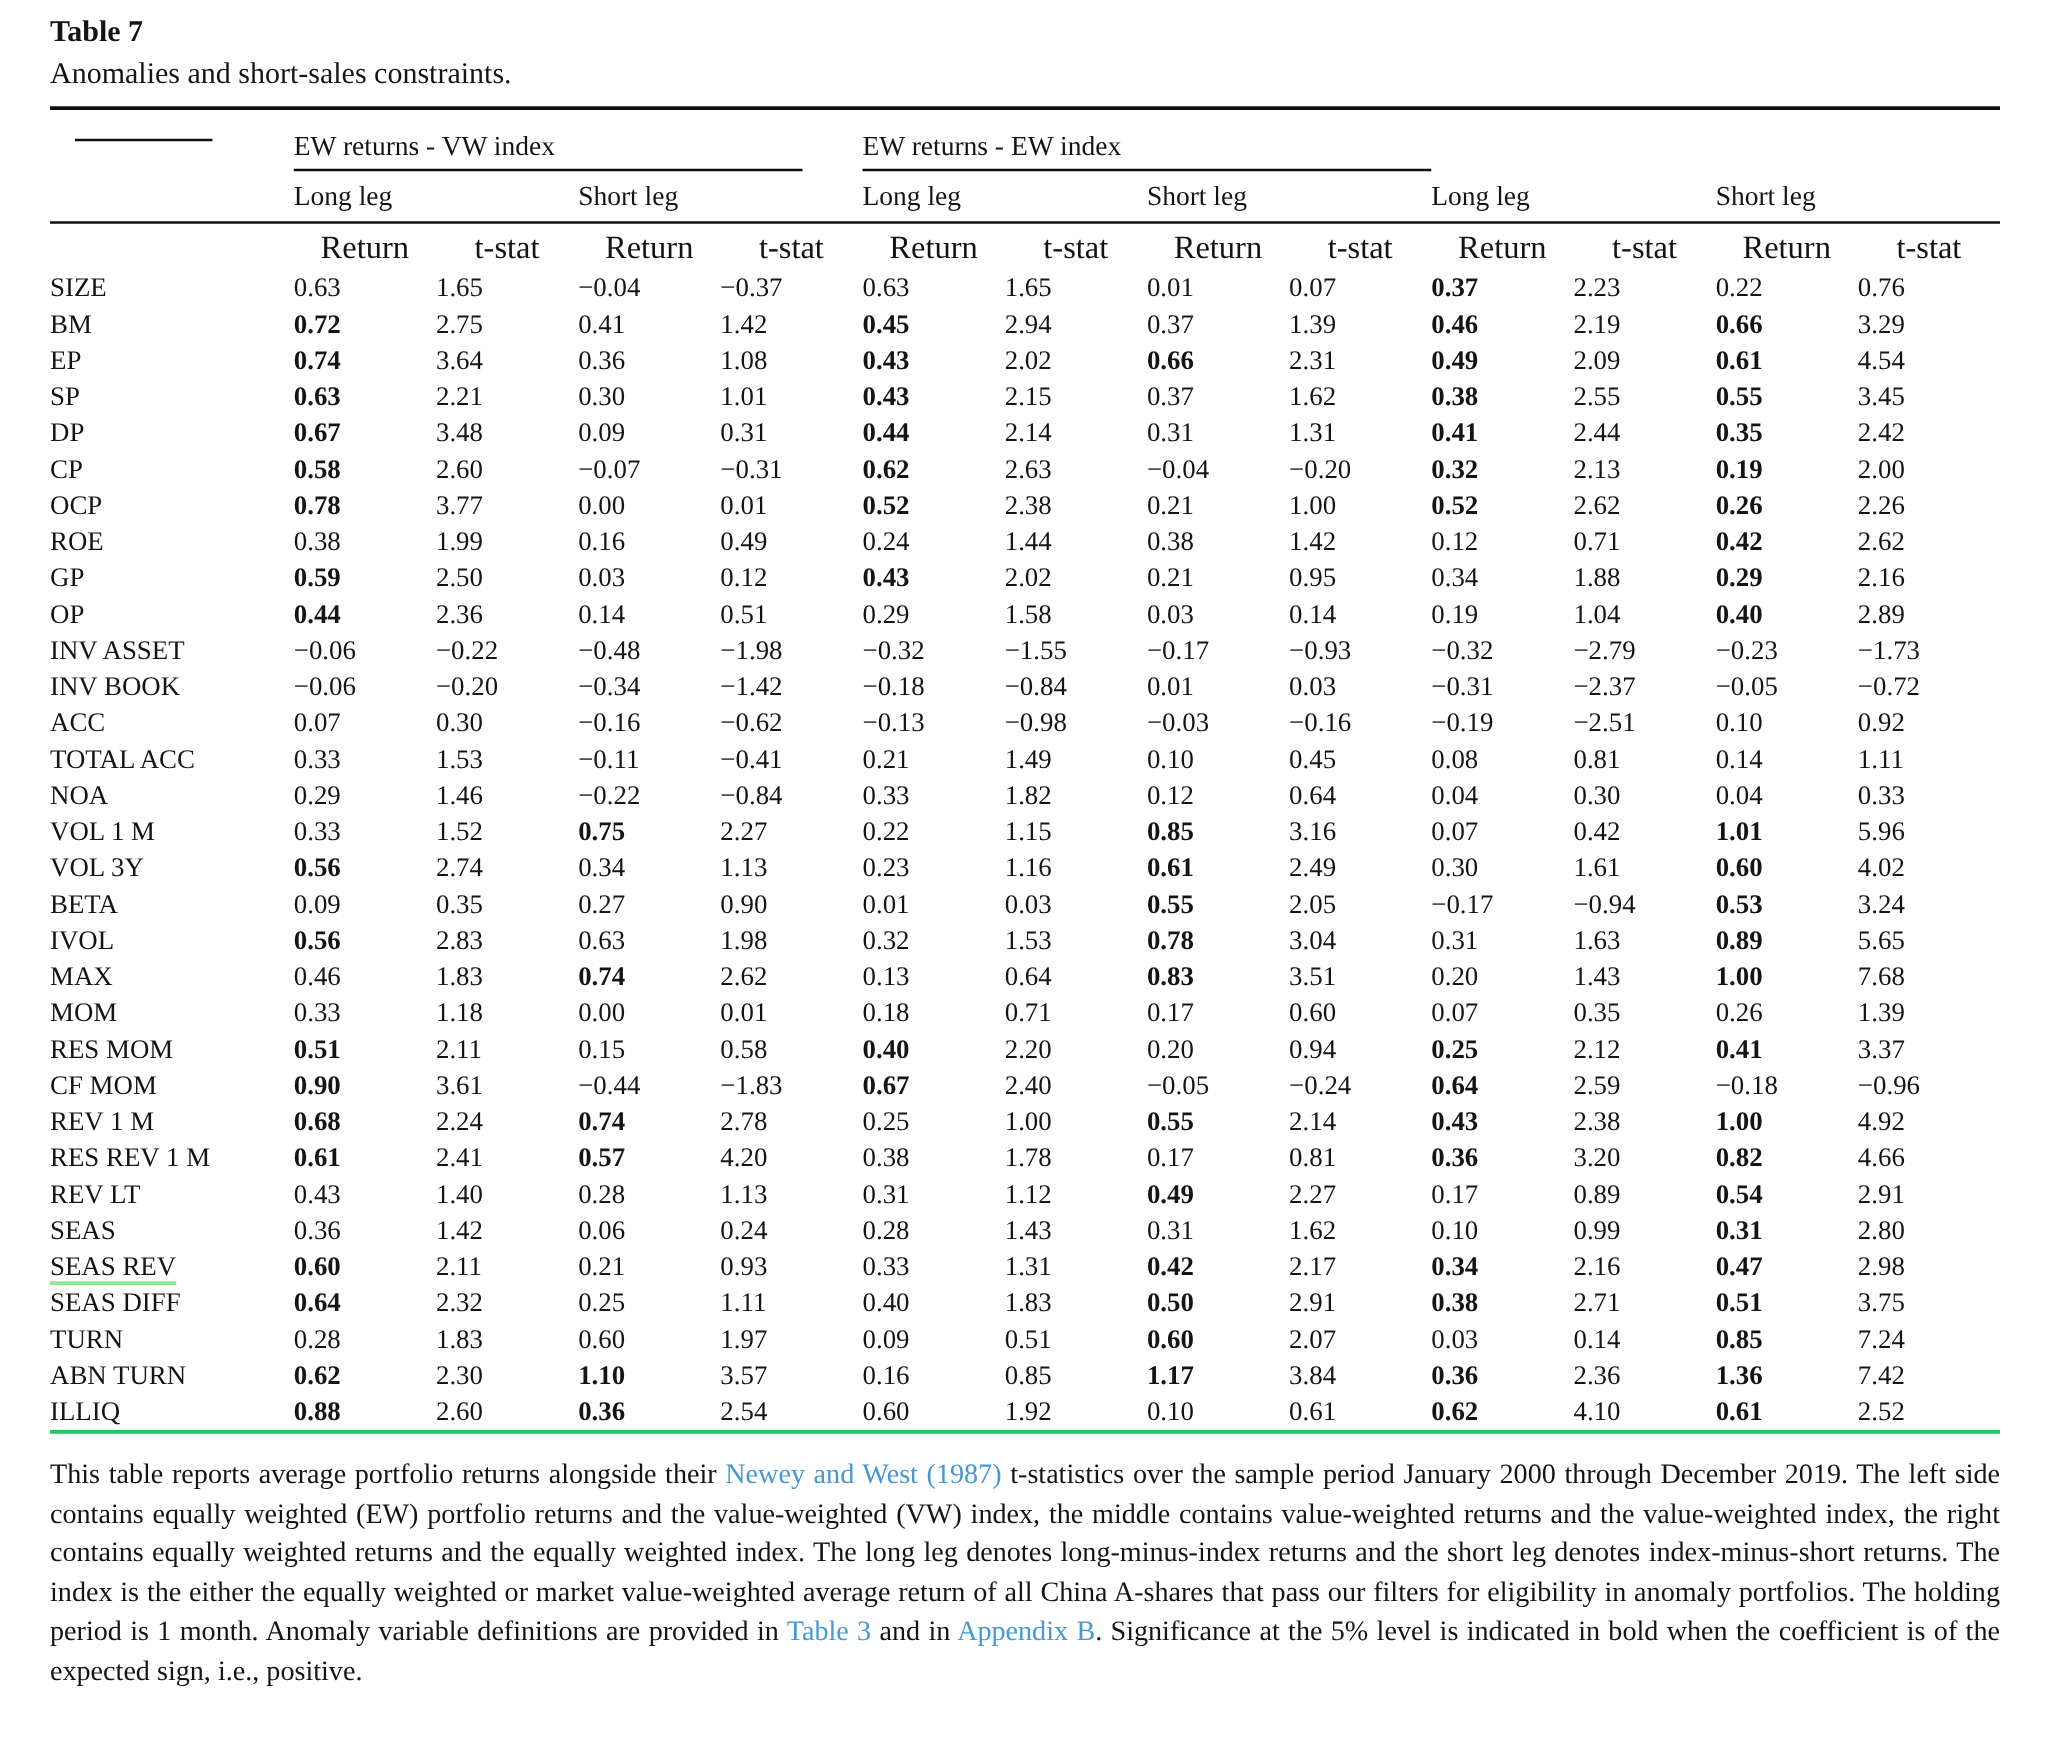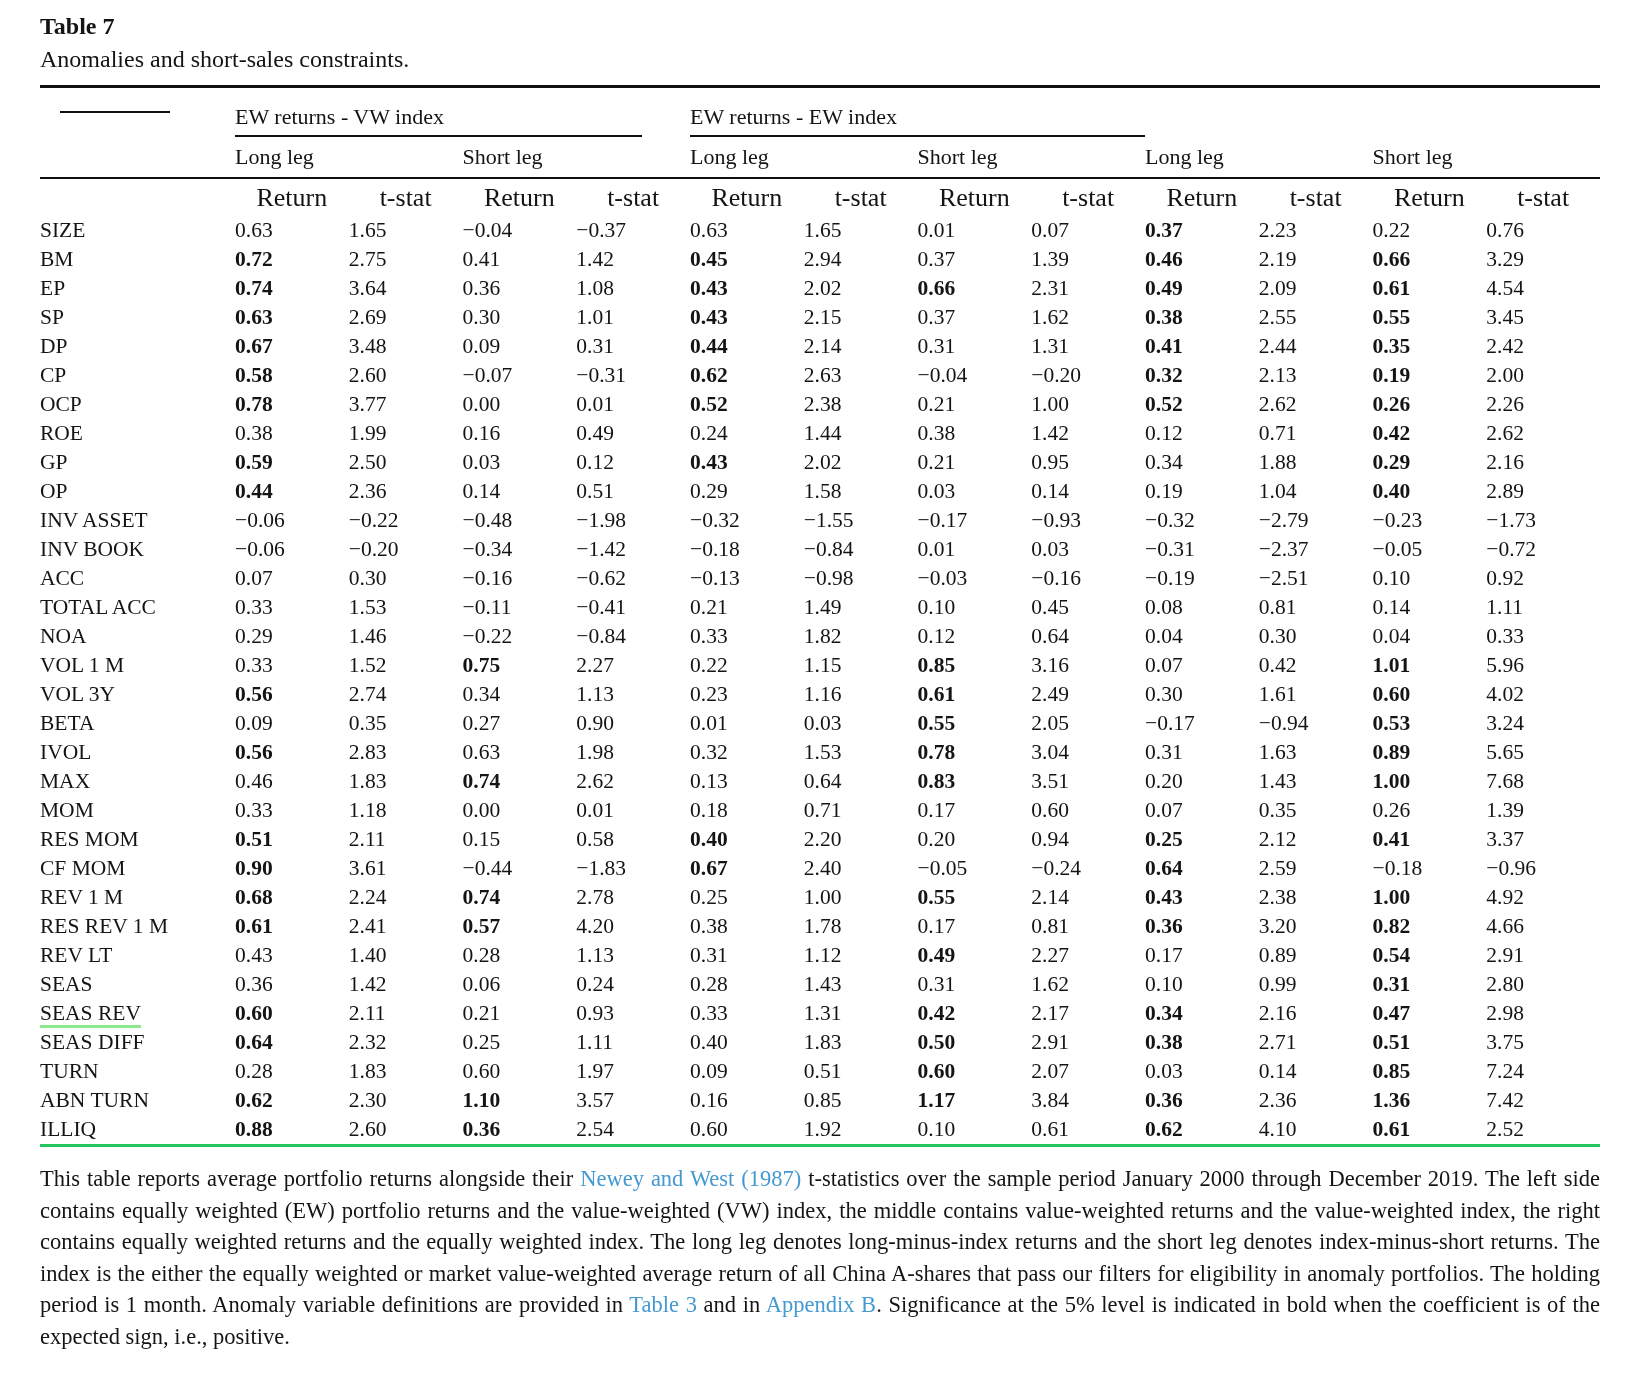--- a/index.html
+++ b/index.html
@@ -110,21 +110,21 @@
           <div class="cell bold">0.66</div>
           <div class="cell">2.31</div>
           <div class="cell bold">0.49</div>
           <div class="cell">2.09</div>
           <div class="cell bold">0.61</div>
           <div class="cell">4.54</div>
         </div>
         <div class="trow drow">
           <div class="rowlabel">SP</div>
           <div class="cell bold">0.63</div>
-          <div class="cell">2.69</div>
+          <div class="cell">2.21</div>
           <div class="cell">0.30</div>
           <div class="cell">1.01</div>
           <div class="cell bold">0.43</div>
           <div class="cell">2.15</div>
           <div class="cell">0.37</div>
           <div class="cell">1.62</div>
           <div class="cell bold">0.38</div>
           <div class="cell">2.55</div>
           <div class="cell bold">0.55</div>
           <div class="cell">3.45</div>

